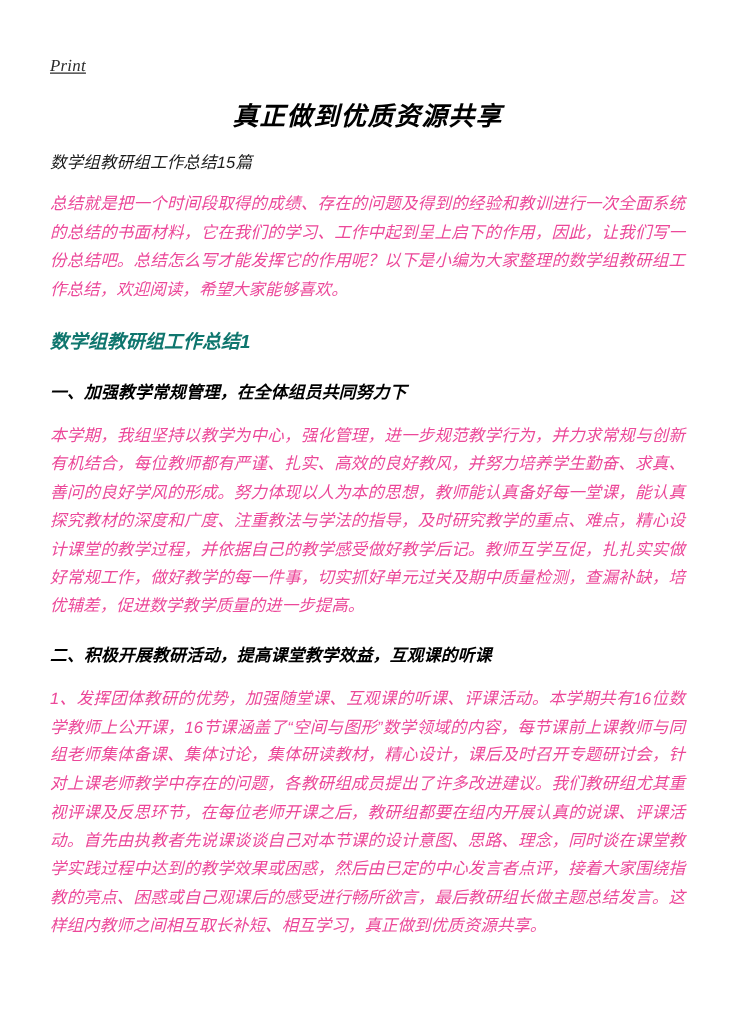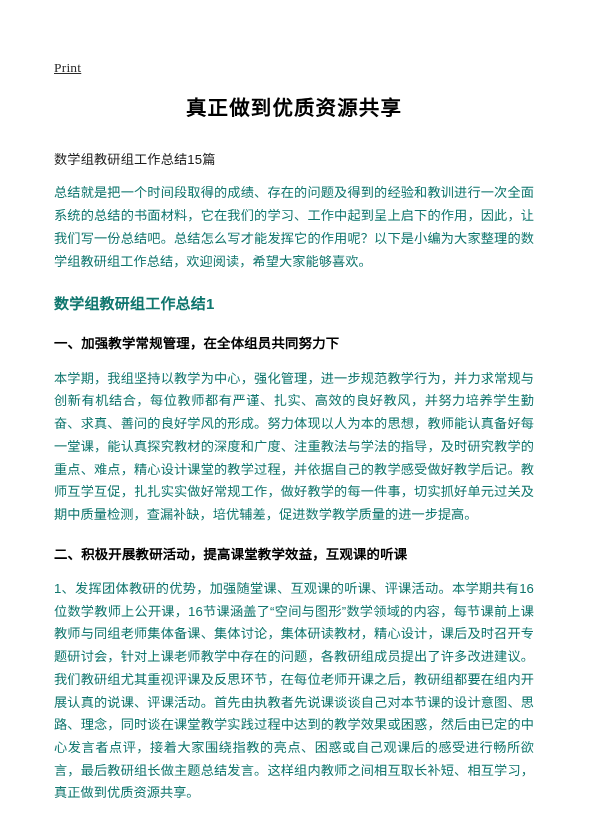--- a/index.html
+++ b/index.html
@@ -13,23 +13,24 @@
     height: 828px;
     overflow: hidden;
     font-family: "Liberation Sans", "DejaVu Sans", sans-serif;
     color: #1b1b1b;
     -webkit-font-smoothing: antialiased;
   }
   .page {
     width: 588px;
     height: 828px;
     box-sizing: border-box;
-    padding: 14px;
+    padding: 0;
     background: #ffffff;
     position: relative;
+    font-style: italic;
   }
   .print-bar {
     padding: 44px 0 0 40px;
     height: 18px;
     box-sizing: content-box;
   }
   .print-link {
     font-family: "Liberation Serif", "DejaVu Serif", serif;
     font-size: 13.5px;
     line-height: 1;
@@ -44,35 +45,35 @@
   .doc-title {
     margin: 18px 0 0 0;
     font-size: 20.5px;
     font-weight: bold;
     text-align: center;
     letter-spacing: 1.1px;
     line-height: 1.35;
     color: #000000;
   }
   .doc-subtitle {
-    margin: 28px 0 0 0;
+    margin: 12px 0 0 0;
     font-size: 13.2px;
     font-weight: normal;
     line-height: 1.5;
     letter-spacing: 0.15px;
     color: #1b1b1b;
   }
   p.para {
     margin: 13px 0 0 0;
     font-size: 13.2px;
     line-height: 1.72;
     text-align: justify;
     text-justify: inter-ideograph;
     letter-spacing: 0.05px;
-    color: #0f766e;
+    color: #ec4899;
     word-break: break-all;
   }
   h3.section-heading {
     margin: 17px 0 0 0;
     font-size: 13.4px;
     font-weight: bold;
     line-height: 1.6;
     letter-spacing: 0.2px;
     color: #000000;
   }

